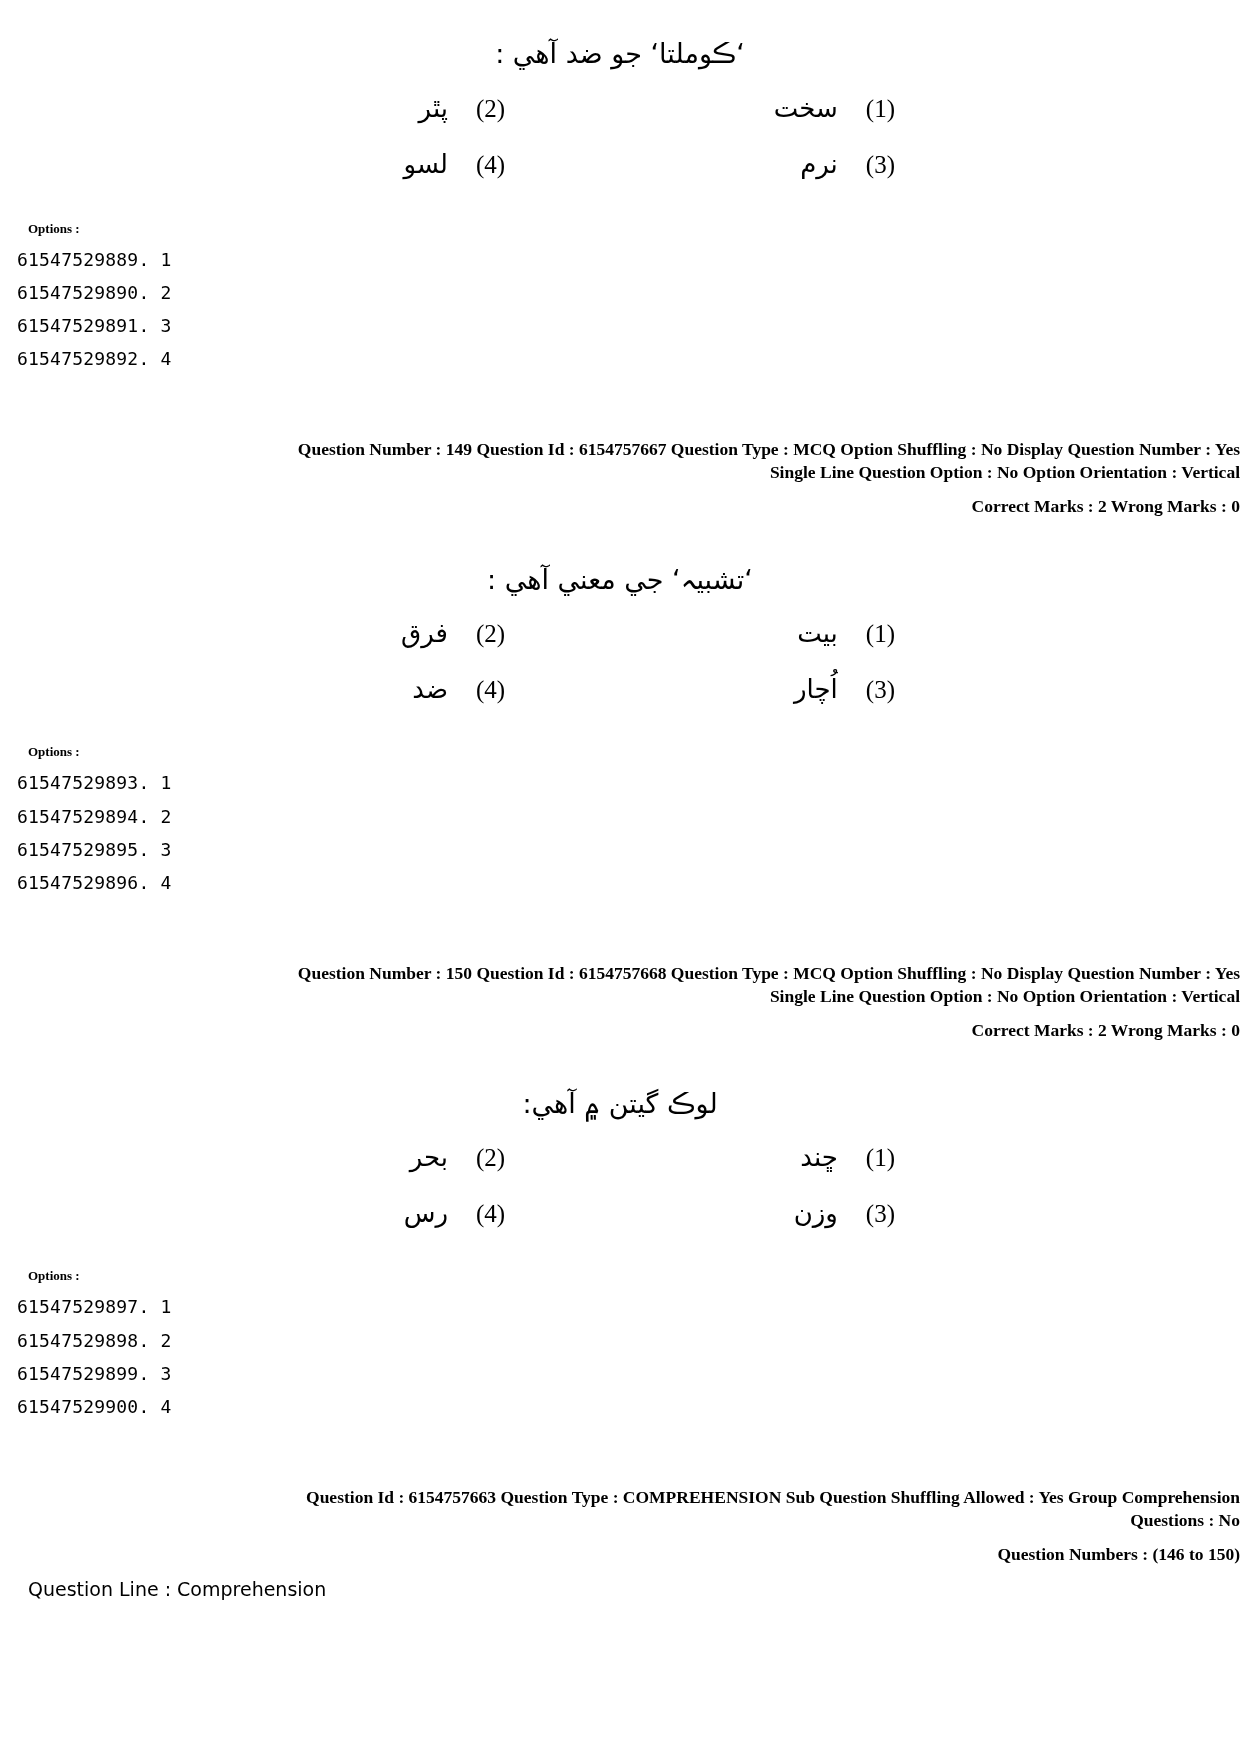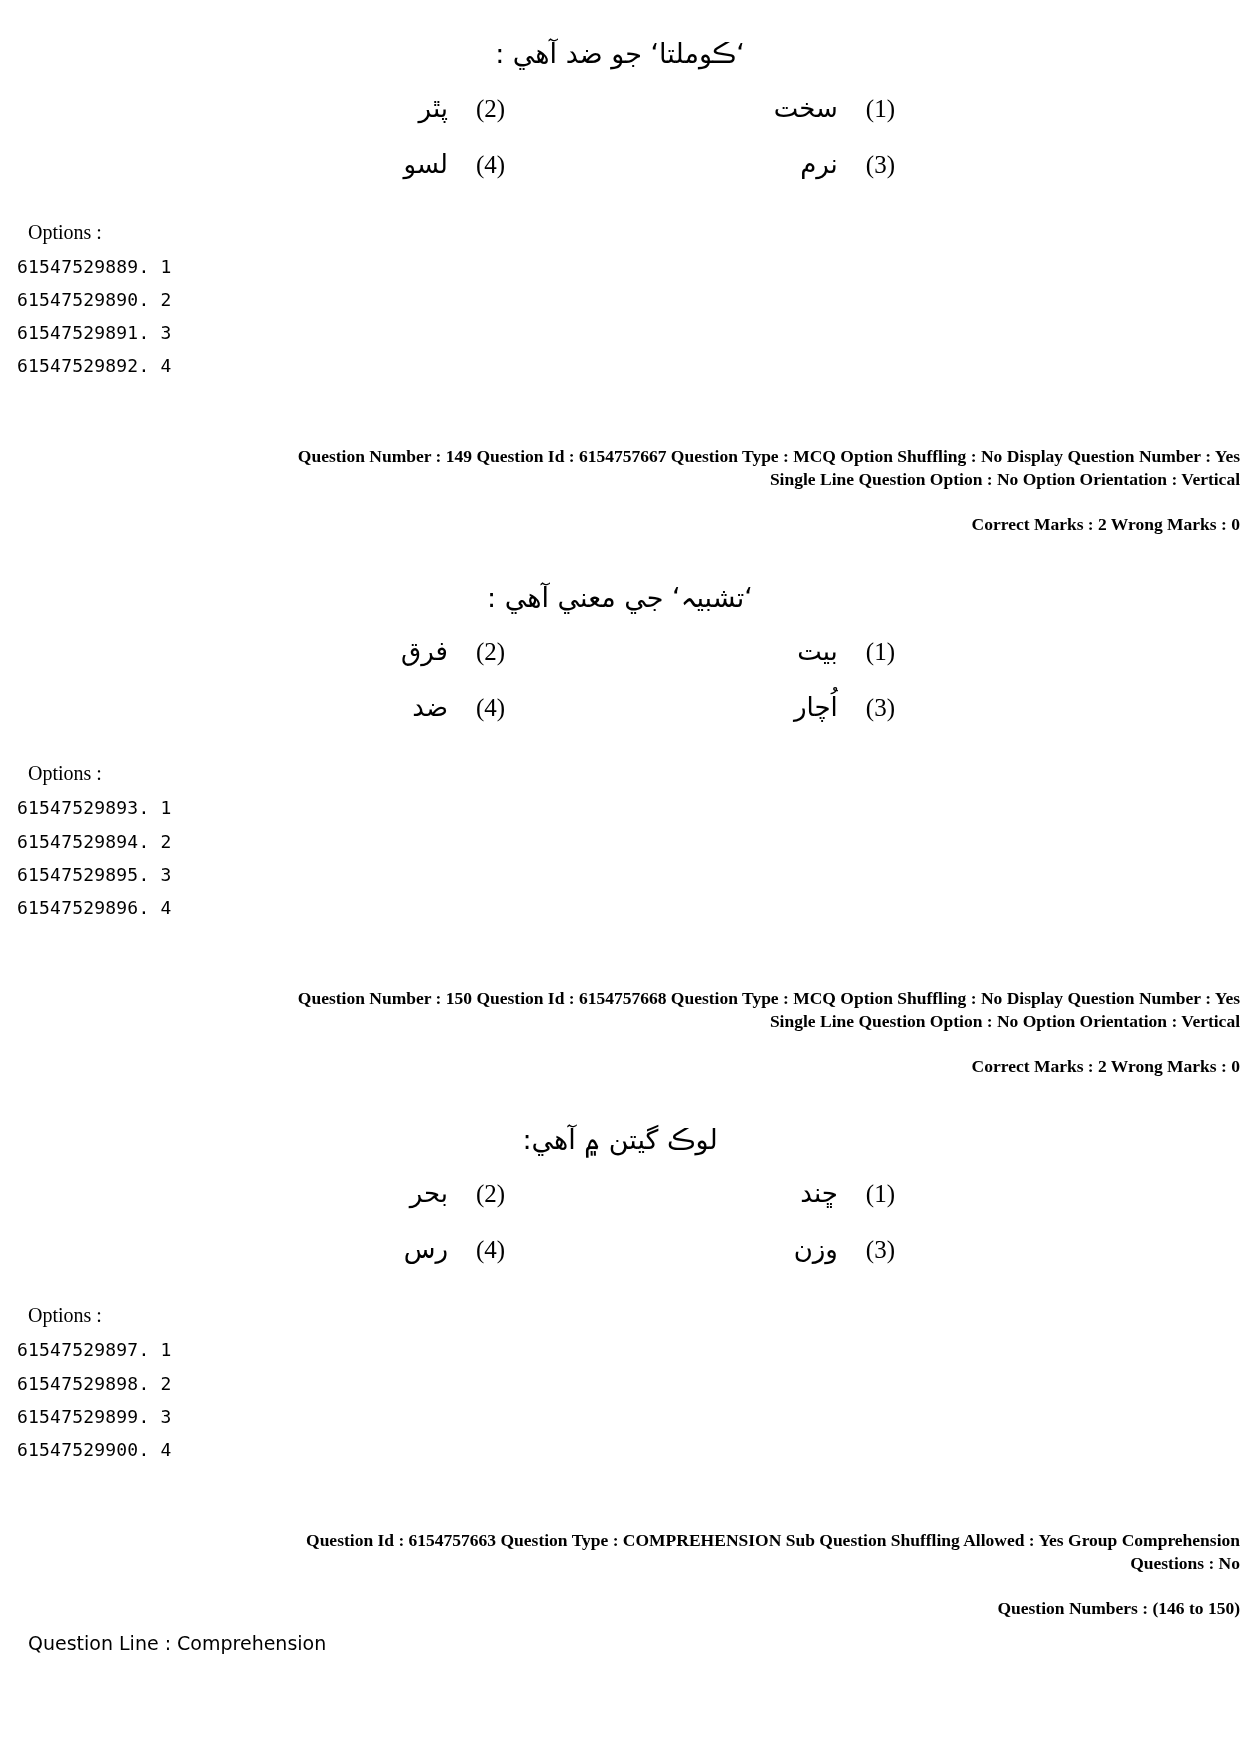--- a/index.html
+++ b/index.html
@@ -70,22 +70,22 @@
   }
   .opt-txt {
     font-family: "DejaVu Sans", sans-serif;
     font-size: 26px;
     direction: rtl;
   }
 
   
   .options-label {
     font-family: "Liberation Serif", serif;
-    font-weight: normal;
-    font-size: 20px;
+    font-weight: bold;
+    font-size: 13px;
     margin: 0 0 6px 28px;
   }
   .opt-id-list {
     margin: 0 0 0 17px;
     padding: 0;
     list-style: none;
   }
   .opt-id-list li {
     font-family: "DejaVu Sans Mono", monospace;
     font-size: 18px;
@@ -96,21 +96,21 @@
   
   .meta {
     margin: 0 0 0 28px;
     font-family: "Liberation Serif", serif;
     font-weight: bold;
     font-size: 17.5px;
     line-height: 1.32;
     text-align: right;
   }
   .meta .meta-line { white-space: normal; }
-  .meta .meta-marks { margin-top: 22px; }
+  .meta .meta-marks { margin-top: 11px; }
   .spacer-lg { height: 62px; }
 
   .qlabel {
     margin: 0 0 0 28px;
     font-family: "DejaVu Sans", sans-serif;
     font-size: 19px;
     font-weight: normal;
   }
 </style>
 </head>

